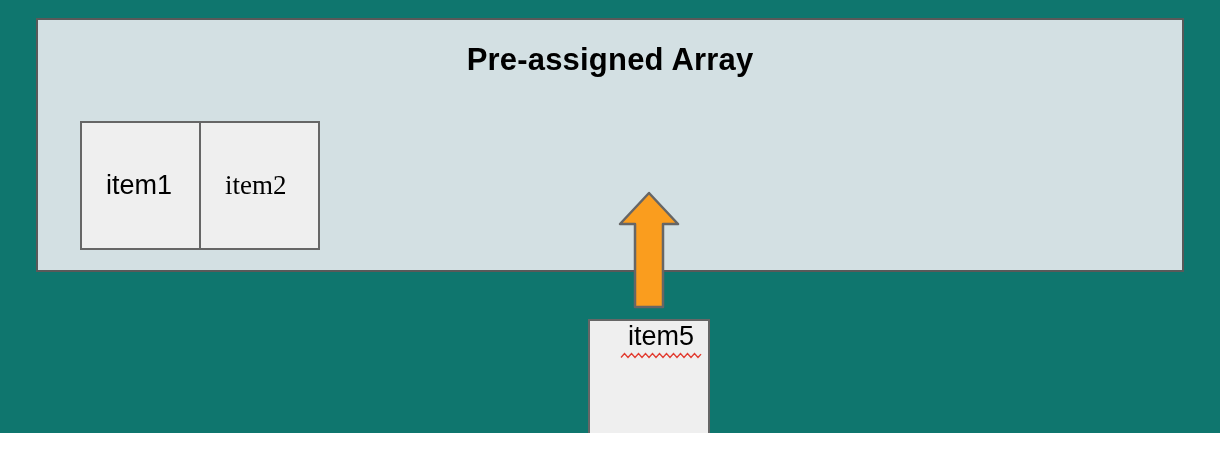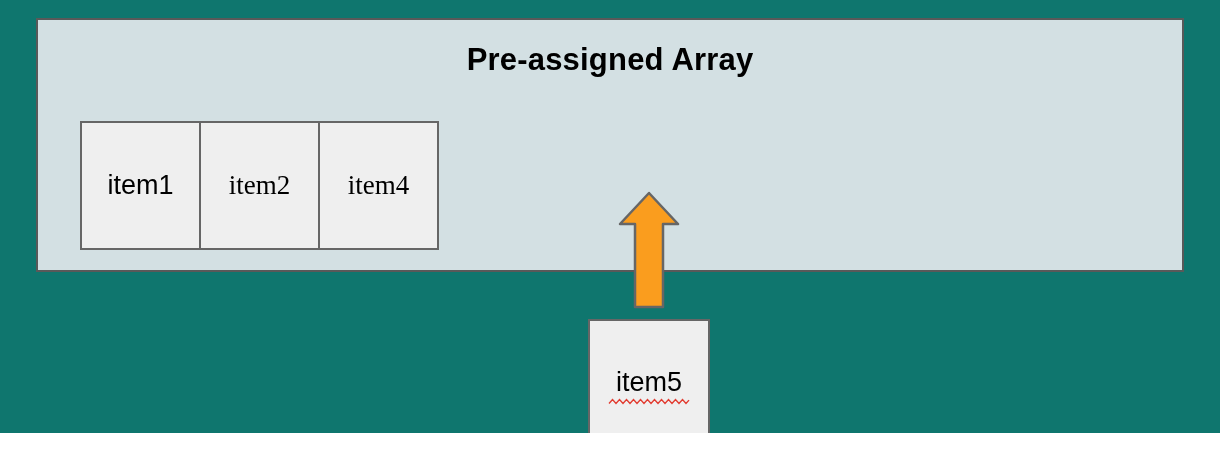--- a/index.html
+++ b/index.html
@@ -45,23 +45,23 @@
     z-index: 2;
   }
   .cell {
     box-sizing: border-box;
     width: 121px;
     height: 129px;
     background: var(--cell_fill, #efefef);
     border: 2px solid var(--cell_border, #666666);
     display: flex;
     align-items: center;
-    justify-content: center;
     font-size: 27px;
     color: var(--text, #000);
+    padding-left: 24px;
   }
   .array-row .cell + .cell {
     margin-left: -2px;
     font-family: Liberation Serif, serif;
   }
   
   .up-arrow {
     position: absolute;
     left: 617px;
     top: 191px;
@@ -107,23 +107,20 @@
     <div class="array-title">Pre-assigned Array</div>
   </div>
 
   <div class="array-row">
     <div class="cell">
       <span>item1</span>
     </div>
     <div class="cell">
       <span>item2</span>
     </div>
-    <div class="cell">
-      <span>item4</span>
-    </div>
   </div>
 
   <svg class="up-arrow" width="64" height="118" viewBox="0 0 64 118" aria-hidden="true">
     <polygon points="32,2 61,33 46,33 46,116 18,116 18,33 3,33"></polygon>
   </svg>
 
   <div class="cell new-item-box">
     <div class="label-wrap">
       <span>item5</span>
       <svg class="squiggle" width="82" height="7" viewBox="0 0 82 7" aria-hidden="true">

